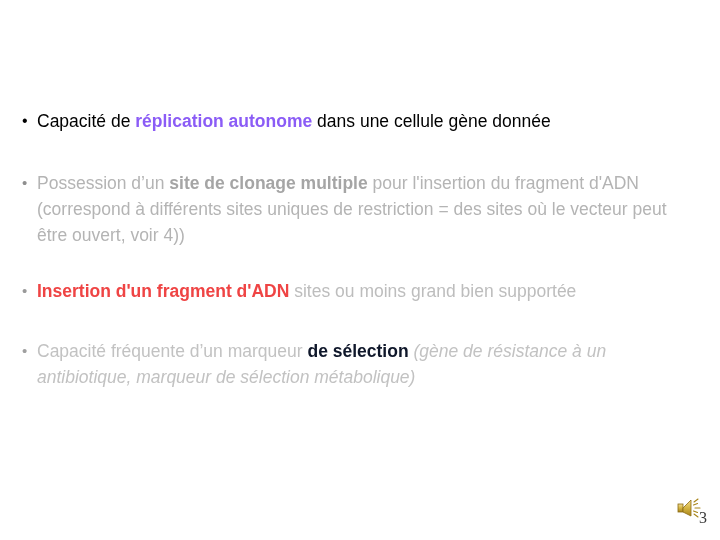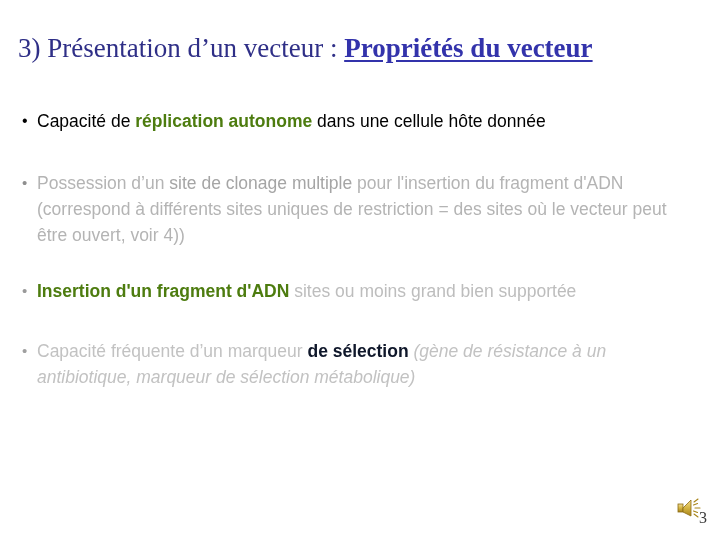--- a/index.html
+++ b/index.html
@@ -69,23 +69,23 @@
   }
   .b1 { color: #000000; margin-bottom: 36px; }
   .b1 .dot { font-size: 16px; }
   .b2 { color: #b4b4b4; margin-bottom: 30px; }
   .b2 .dot { font-size: 15px; color: #8f8f8f; }
   .b3 { color: #bdbdbd; margin-bottom: 34px; }
   .b3 .dot { font-size: 15px; color: #9a9a9a; }
   .b4 { color: #c2c2c2; }
   .b4 .dot { font-size: 15px; color: #a0a0a0; }
 
-  .b1 .strong { font-weight: bold; color: #4d7c0f; }
-  .b2 .strong { font-weight: normal; color: #a5a5a5; margin-top: 32px; }
-  .b3 .strong { font-weight: bold; color: #4d7c0f; }
+  .b1 .strong { font-weight: bold; color: #8b5cf6; }
+  .b2 .strong { font-weight: bold; color: #a5a5a5; margin-top: 32px; }
+  .b3 .strong { font-weight: bold; color: #ef4444; }
   .b4 .strong { font-weight: bold; color: #0f172a; }
   .em-italic { font-style: italic; }
 
   
   .sound-icon {
     position: absolute;
     left: 676px;
     top: 495px;
     width: 30px;
     height: 26px;
@@ -98,28 +98,25 @@
     line-height: 18px;
     color: #3a3a3a;
     font-family: "Liberation Serif", serif;
   }
 </style>
 </head>
 <body>
 
 <div class="slide">
 
-  <div class="title-block">
-    <span class="title-plain">3) Présentation d’un vecteur : </span><span class="title-emph">Propriétés du vecteur</span>
-  </div>
 
   <div class="body-area">
 
     <p class="bullet b1">
-      <span class="dot">•</span><span>Capacité de </span><span class="strong">réplication autonome</span><span> dans une cellule hôte donnée</span>
+      <span class="dot">•</span><span>Capacité de </span><span class="strong">réplication autonome</span><span> dans une cellule gène donnée</span>
     </p>
 
     <p class="bullet b2">
       <span class="dot">•</span><span>Possession d’un </span><span class="strong">site  de clonage multiple</span><span> pour l'insertion du fragment d'ADN (correspond à différents sites uniques de restriction = des sites où le vecteur peut être ouvert, voir 4))</span>
     </p>
 
     <p class="bullet b3">
       <span class="dot">•</span><span></span><span class="strong">Insertion d'un fragment d'ADN</span><span> sites ou moins grand bien supportée</span>
     </p>
 

